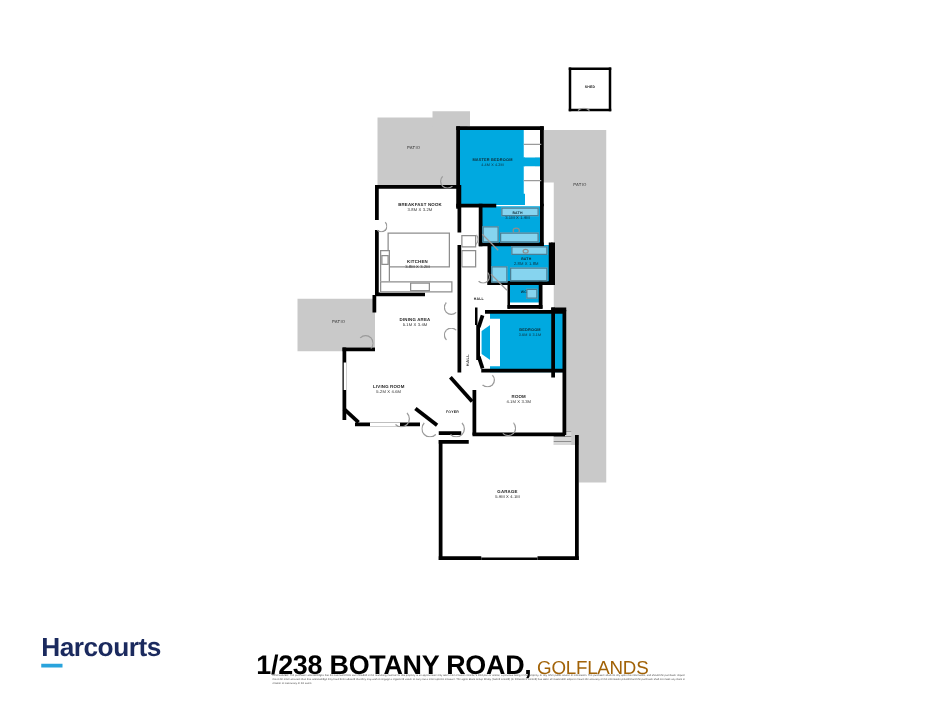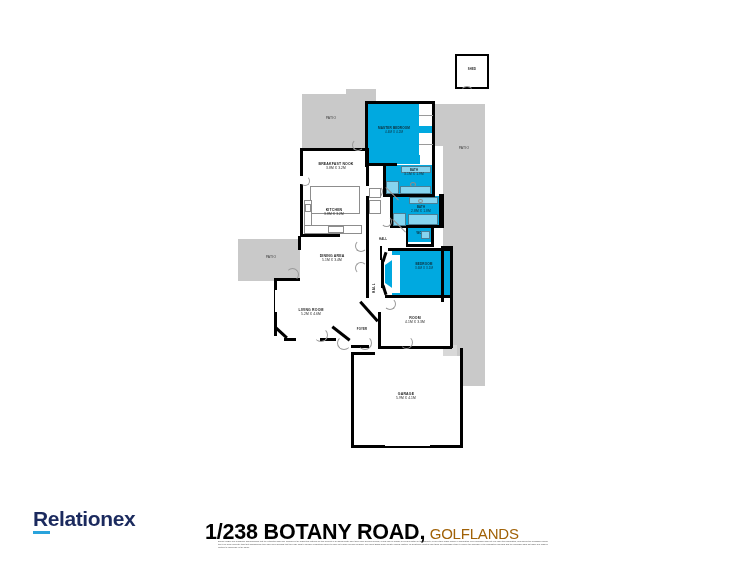--- a/index.html
+++ b/index.html
@@ -410,21 +410,21 @@
 
   <div class="rlabel" style="left:406px; top:396px;">
     <span class="nm">GARAGE</span>
     <span class="dm">5.9M X 4.1M</span>
   </div>
 </div>
 
 <div id="footer">
 
   <div style="position:absolute; left:33px; top:18px;">
-    <div class="logo-text">Relationex</div>
+    <div class="logo-text">Harcourts</div>
     <div class="logo-bar"></div>
   </div>
 
   <div id="title-line">
     <span class="title-bold">1/238 BOTANY ROAD,</span>
     <span class="title-light">GOLFLANDS</span>
   </div>
 
   <div id="disclaimer">DISCLAIMER: The purchaser acknowledges that the estimated floor size included in the marketing material for this property is an approximate only taken from Council records, a filed  plan or similar, a previous listing of this property, or any other public source of information.  The purchaser shall not rely upon this information, and should the purchaser require this to be more accurate than that acknowledge they have been advised that they may wish to engage a registered valuer to carry out a more specific measure.  The agent Black Group Realty (Saeed Limited) (or Relationex Limited) has taken all reasonable steps to ensure the accuracy of the information provided and the purchaser shall not make any claim in relation to inaccuracy of the same.</div>
 

